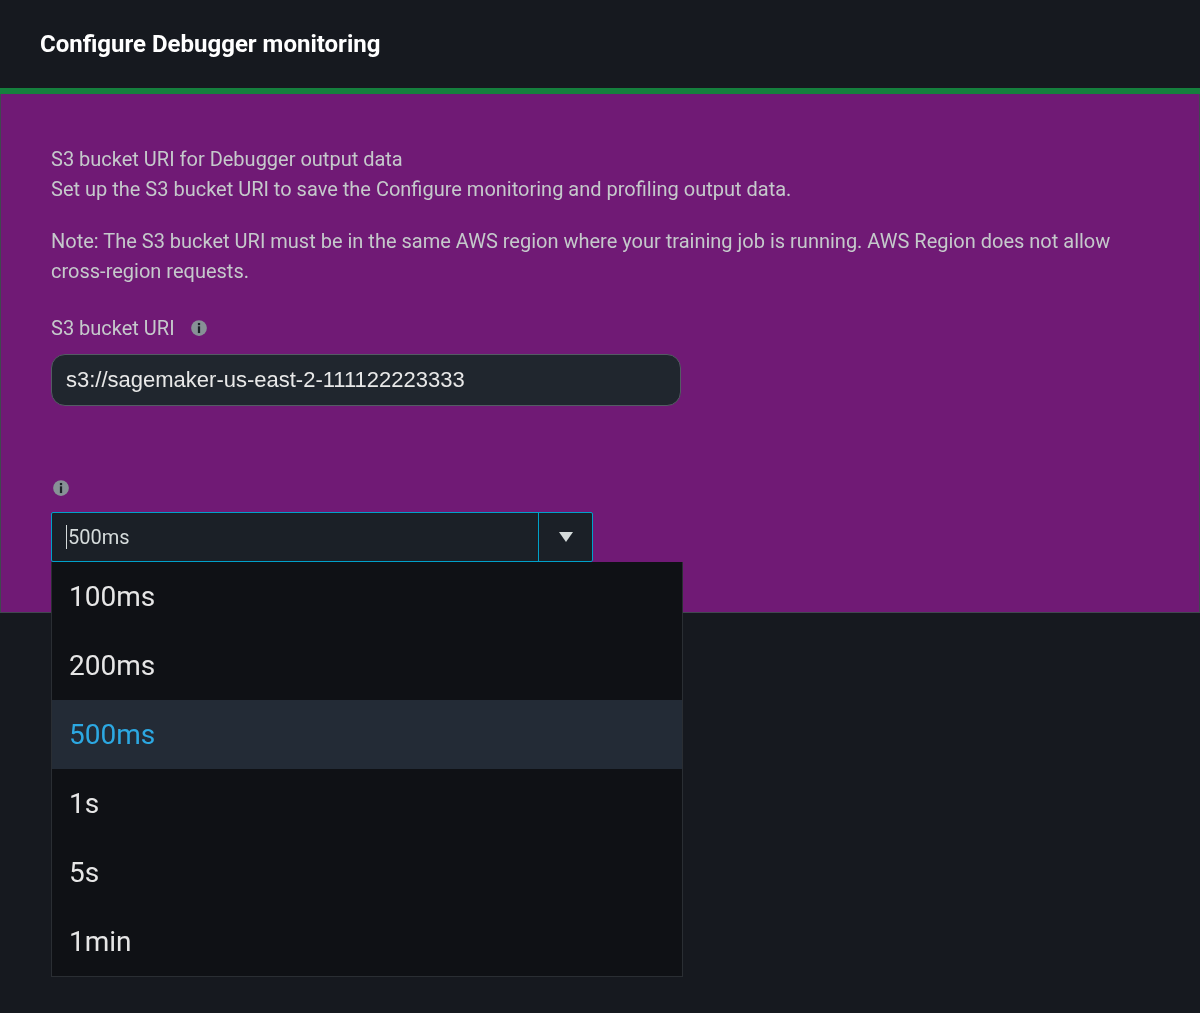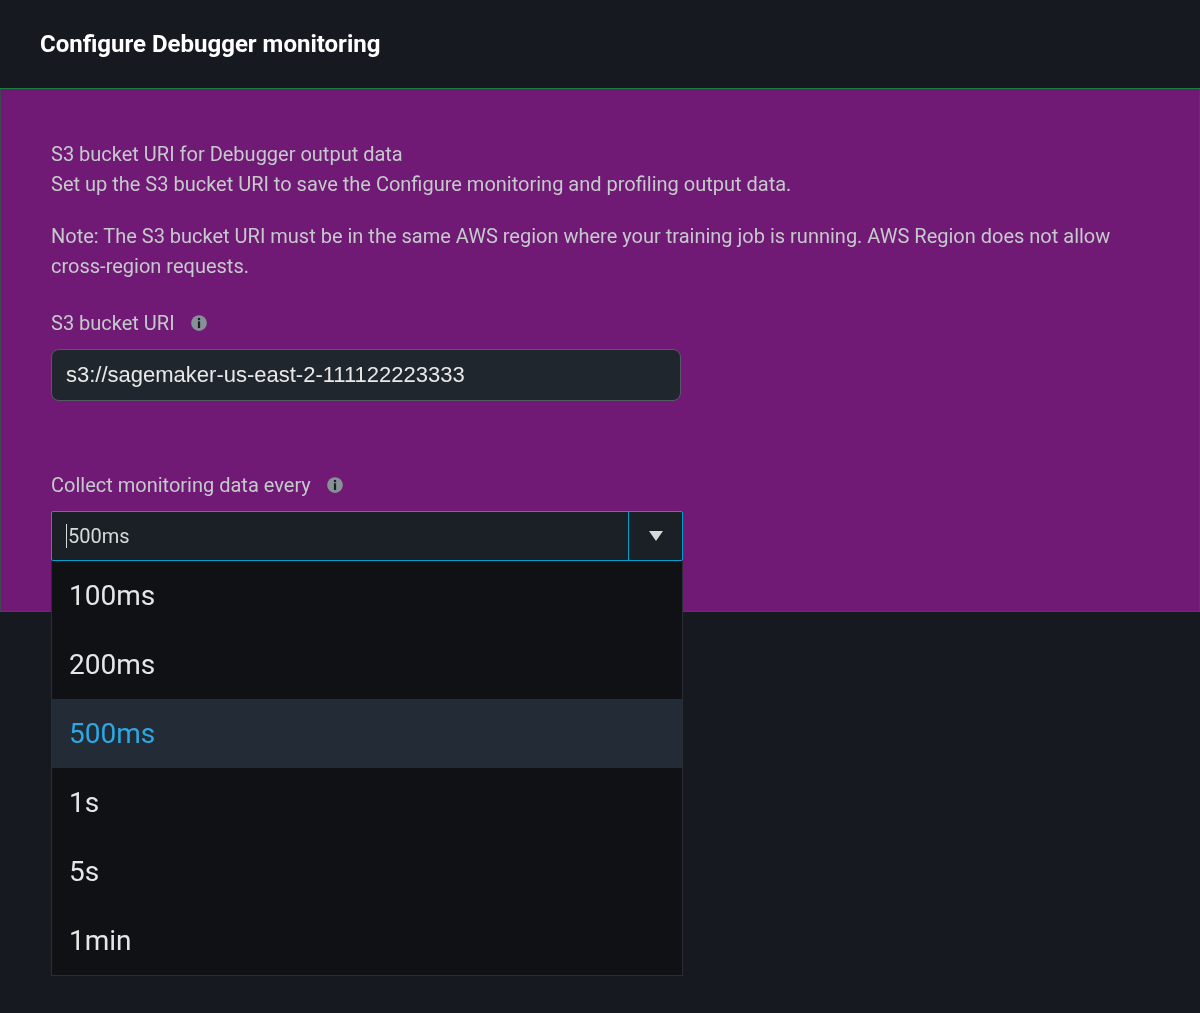--- a/index.html
+++ b/index.html
@@ -10,21 +10,21 @@
   body {
     font-family: -apple-system, BlinkMacSystemFont, "Segoe UI", Roboto, Helvetica, Arial, sans-serif;
     background: #16191f;
     color: #d5dbdb;
     width: 1200px;
     height: 1013px;
     overflow: hidden;
   }
   .header {
     padding: 30px 40px 30px 40px;
-    border-bottom: 1px solid #15803d;
+    border-bottom: 6px solid #15803d;
   }
   .header h1 {
     font-size: 24px;
     font-weight: 700;
     color: #ffffff;
   }
   .panel {
     border: 1px solid #414750;
     border-top: none;
     margin: 0;
@@ -63,31 +63,31 @@
   }
   .info-icon svg {
     width: 18px;
     height: 18px;
   }
   .text-input {
     width: 630px;
     height: 52px;
     background: #20262e;
     border: 1px solid #545b64;
-    border-radius: 8px;
+    border-radius: 14px;
     color: #e8e8e8;
     font-size: 22px;
     padding: 0 14px;
     outline: none;
   }
   .spacer {
     height: 60px;
   }
   .select-wrapper {
-    width: 632px;
+    width: 542px;
     position: relative;
   }
   .select-control {
     display: flex;
     align-items: stretch;
     width: 100%;
     height: 50px;
     border: 1px solid #00a1c9;
     border-radius: 2px;
     background: #1b2027;
@@ -169,21 +169,20 @@
         <rect x="7" y="3.5" width="2" height="2" fill="#1b2027"></rect>
       </svg>
     </span>
   </div>
 
   <input type="text" class="text-input" value="s3://sagemaker-us-east-2-111122223333" style="">
 
   <div class="spacer"></div>
 
   <div class="field-label-row">
-    <span class="field-label">Collect monitoring data every</span>
     <span class="info-icon">
       <svg viewBox="0 0 16 16" fill="none">
         <circle cx="8" cy="8" r="7" fill="#879196"></circle>
         <rect x="7" y="6.5" width="2" height="6" fill="#1b2027"></rect>
         <rect x="7" y="3.5" width="2" height="2" fill="#1b2027"></rect>
       </svg>
     </span>
   </div>
 
   <div class="select-wrapper">

